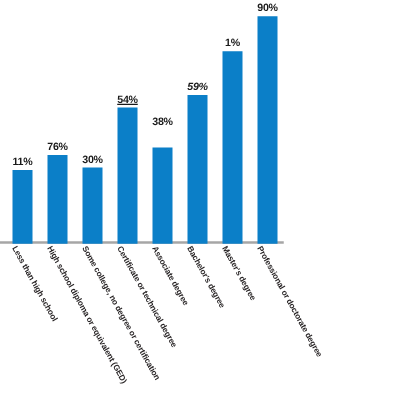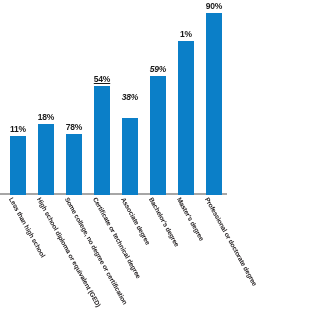--- a/index.html
+++ b/index.html
@@ -84,33 +84,33 @@
 <div id="chart-root">
 
   <div class="plot-area">
     <div class="axis-line" style="background: rgb(166, 166, 166);"></div>
 
     <div class="bar-group" style="left:10px;">
       <div class="bar-value" style="bottom: 61px; color: rgb(26, 26, 26);">11%</div>
       <div class="bar" style="height: 59px; background: rgb(11, 127, 200);"></div>
     </div>
     <div class="bar-group" style="left:38px;">
-      <div class="bar-value" style="bottom: 73px; color: rgb(26, 26, 26);">18%</div>
+      <div class="bar-value" style="bottom: 73px; color: rgb(26, 26, 26);">76%</div>
       <div class="bar" style="height: 71px; background: rgb(11, 127, 200);"></div>
     </div>
     <div class="bar-group" style="left:66px;">
-      <div class="bar-value" style="bottom: 63px; color: rgb(26, 26, 26);">78%</div>
+      <div class="bar-value" style="bottom: 63px; color: rgb(26, 26, 26);">30%</div>
       <div class="bar" style="height: 61px; background: rgb(11, 127, 200);"></div>
     </div>
     <div class="bar-group" style="left:94px;">
       <div class="bar-value" style="bottom: 111px; color: rgb(26, 26, 26); text-decoration: underline;">54%</div>
       <div class="bar" style="height: 109px; background: rgb(11, 127, 200);"></div>
     </div>
     <div class="bar-group" style="left:122px;">
-      <div class="bar-value" style="bottom: 93px; color: rgb(26, 26, 26); font-style: italic;">38%</div>
+      <div class="bar-value" style="bottom: 93px; color: rgb(26, 26, 26);">38%</div>
       <div class="bar" style="height: 77px; background: rgb(11, 127, 200);"></div>
     </div>
     <div class="bar-group" style="left:150px;">
       <div class="bar-value" style="bottom: 121px; color: rgb(26, 26, 26); font-style: italic;">59%</div>
       <div class="bar" style="height: 119px; background: rgb(11, 127, 200);"></div>
     </div>
     <div class="bar-group" style="left:178px;">
       <div class="bar-value" style="bottom: 156px; color: rgb(26, 26, 26);">1%</div>
       <div class="bar" style="height: 154px; background: rgb(11, 127, 200);"></div>
     </div>

